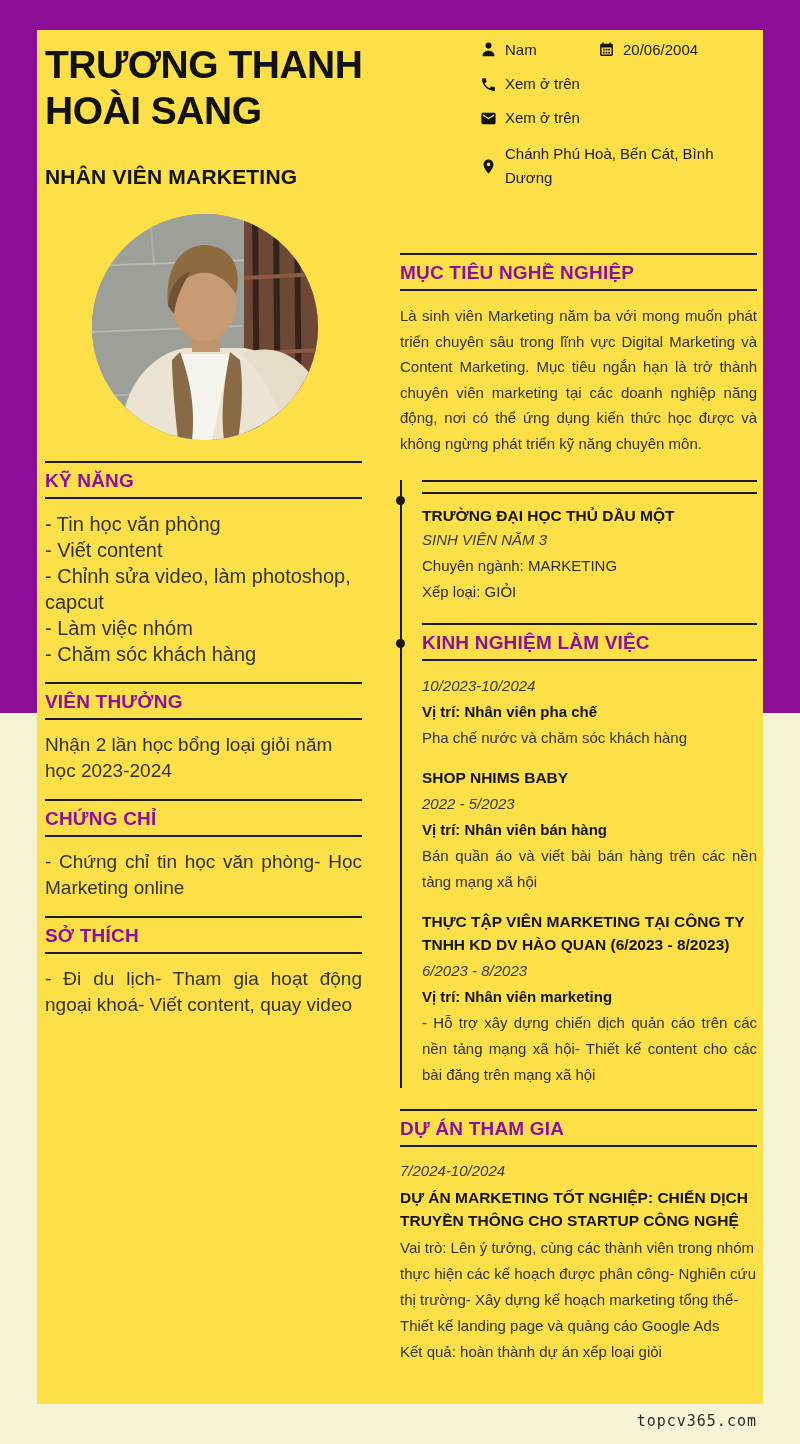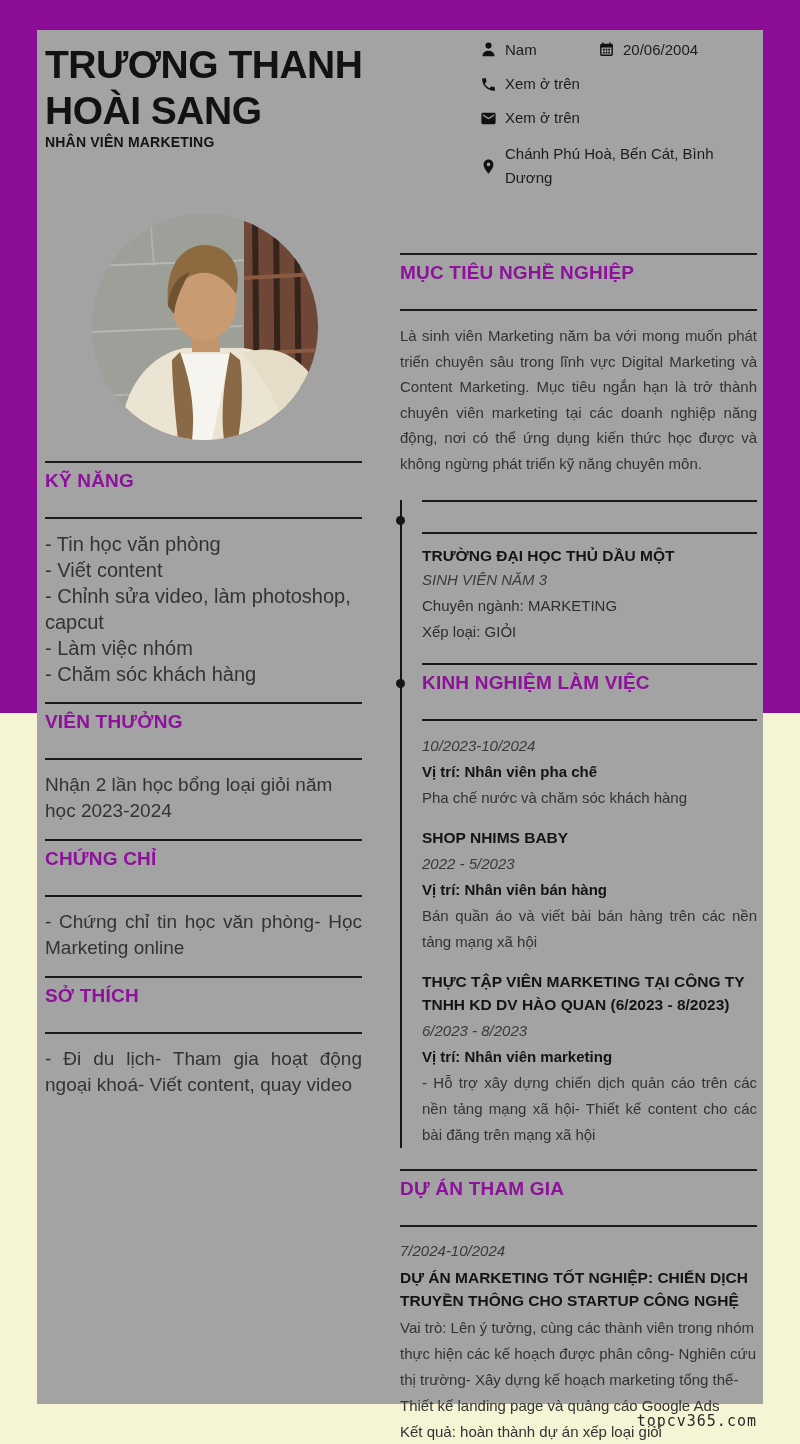--- a/index.html
+++ b/index.html
@@ -11,31 +11,31 @@
     font-family:"Liberation Sans", sans-serif;
     color:#3a3a3a;
     overflow:hidden;
   }
   .purple-band{
     position:absolute; left:0; top:0; width:800px; height:713px;
     background:#8C0E96;
   }
   .card{
     position:absolute; left:37px; top:30px; width:726px; height:1374px;
-    background:#a3a3a3;
+    background:#fde047;
   }
 
   
   .name-block{ position:absolute; left:8px; top:12px; width:370px; }
   .name{
     font-size:39px; font-weight:bold; color:#121212;
     line-height:1.18; letter-spacing:-0.5px;
   }
   .job-title{
-    margin-top:0; font-size:14px; font-weight:bold; color:#141414;
+    margin-top:31px; font-size:21px; font-weight:bold; color:#141414;
     letter-spacing:0.2px;
   }
 
   .contact{ position:absolute; left:443px; top:10px; width:285px; }
   .c-row{ display:flex; align-items:center; margin-bottom:14px; line-height:20px; }
   .c-row .ic{ flex:0 0 17px; height:17px; margin-right:8px; margin-top:1px; }
   .c-row .ic svg{ width:17px; height:17px; fill:#111; display:block; }
   .c-text{ font-size:15px; color:#1c1c1c; }
   .c-pair{ display:flex; }
   .c-item{ display:flex; }
@@ -46,21 +46,21 @@
   .photo{
     position:absolute; left:55px; top:184px; width:226px; height:226px;
     border-radius:50%; overflow:hidden; background:#9a9b97;
   }
   .photo svg{ display:block; width:226px; height:226px; }
 
   
   .sec-head{
     border-top:2px solid #1a1a1a;
     border-bottom:2px solid #1a1a1a;
-    padding:6px 0 24px;
+    padding:6px 0 4px;
   }
   .sec-head h2{
     font-size:19px; font-weight:bold; color:#8E119B; letter-spacing:0.2px;
     line-height:24px;
   }
 
   
   .left-col{ position:absolute; left:8px; top:431px; width:317px; }
   .l-sec{ margin-bottom:15px; }
   .skill-list{ list-style:none; margin-top:12px; }

